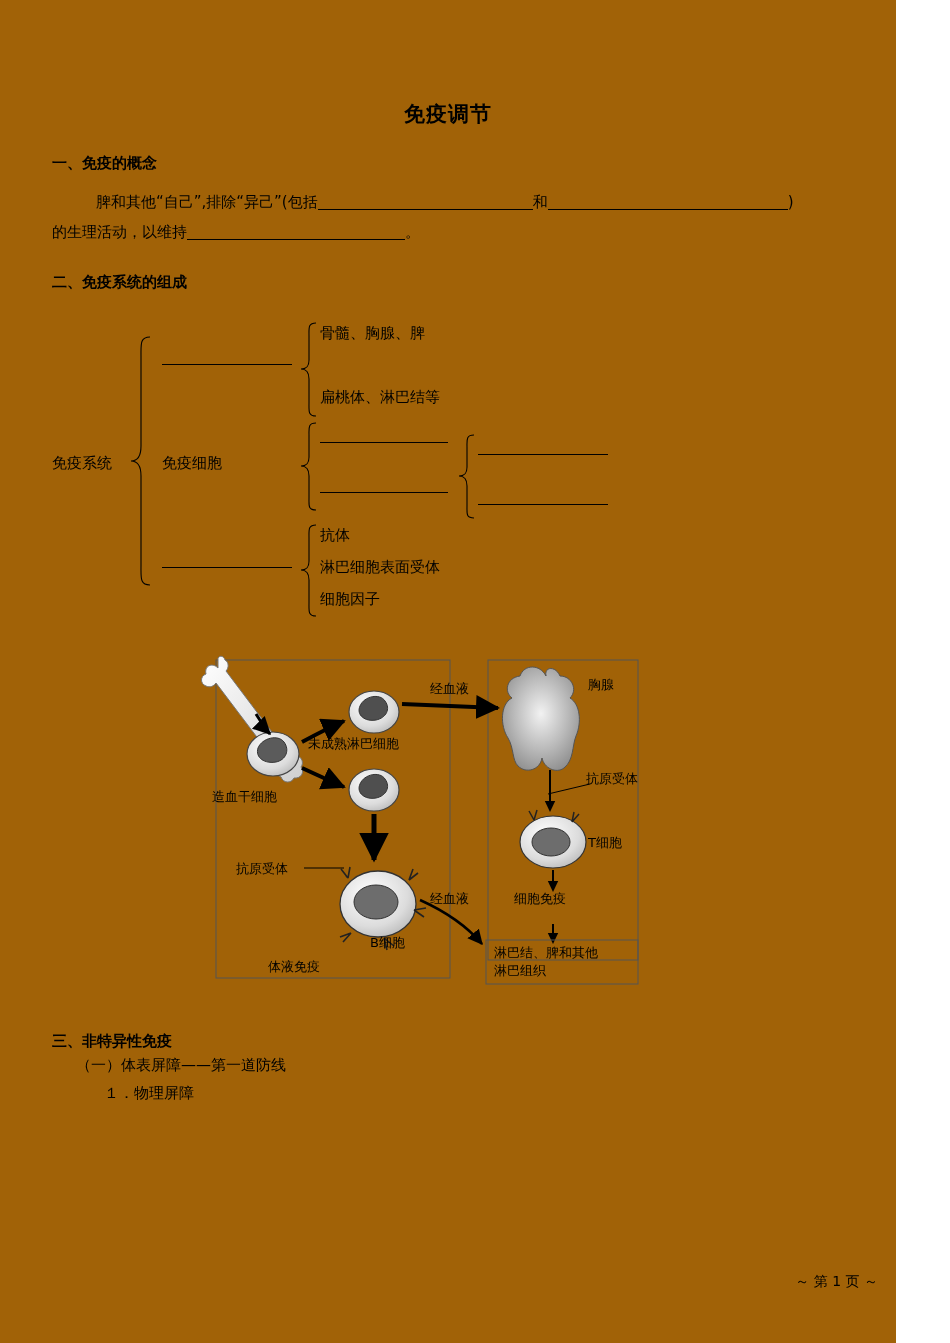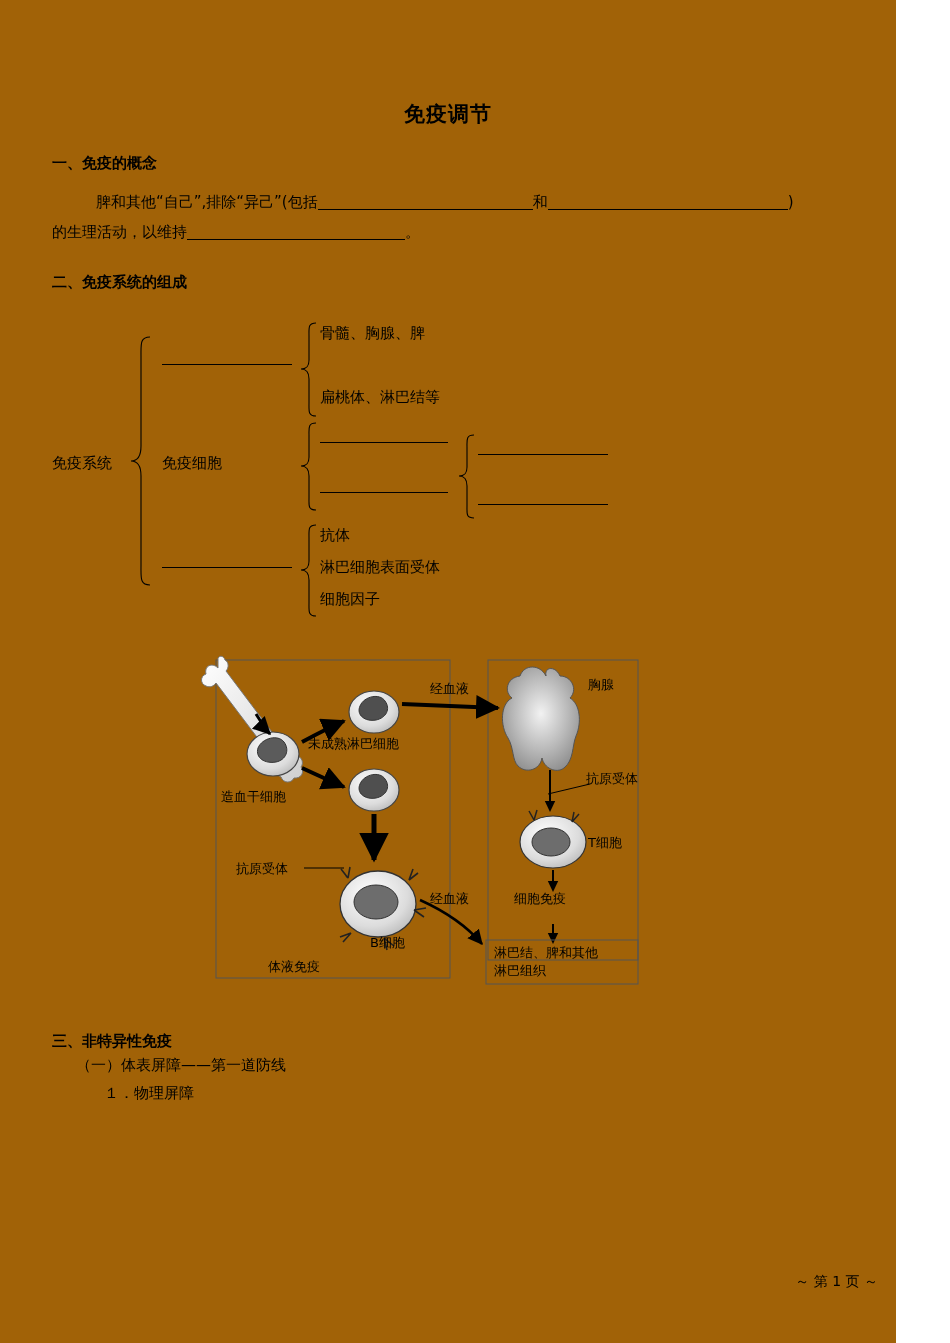--- a/index.html
+++ b/index.html
@@ -259,21 +259,21 @@
 
       <path d="M355 228 L355 248" stroke="#000" stroke-width="2" fill="none" marker-end="url(#ahw)"></path>
 
       <path d="M355 282 L355 300" stroke="#000" stroke-width="2" fill="none" marker-end="url(#ahw)"></path>
 
       <rect x="288" y="298" width="152" height="44" fill="none" stroke="#555" stroke-width="1"></rect>
 
       <path d="M222 258 q40 18 62 44" stroke="#000" stroke-width="2.5" fill="none" marker-end="url(#ah)"></path>
     </svg>
 
-    <div style="position:absolute; left:23px; top:146px; font-size:13px;">造血干细胞</div>
+    <div style="position:absolute; left:14px; top:146px; font-size:13px;">造血干细胞</div>
     <div style="position:absolute; left:110px; top:93px; font-size:13px;">未成熟淋巴细胞</div>
     <div style="position:absolute; left:232px; top:38px; font-size:13px;">经血液</div>
     <div style="position:absolute; left:232px; top:248px; font-size:13px;">经血液</div>
     <div style="position:absolute; left:390px; top:34px; font-size:13px;">胸腺</div>
     <div style="position:absolute; left:388px; top:128px; font-size:13px;">抗原受体</div>
     <div style="position:absolute; left:390px; top:192px; font-size:13px;">T细胞</div>
     <div style="position:absolute; left:316px; top:248px; font-size:13px;">细胞免疫</div>
     <div style="position:absolute; left:296px; top:302px; font-size:13px;">淋巴结、脾和其他</div>
     <div style="position:absolute; left:296px; top:320px; font-size:13px;">淋巴组织</div>
     <div style="position:absolute; left:38px; top:218px; font-size:13px;">抗原受体</div>

